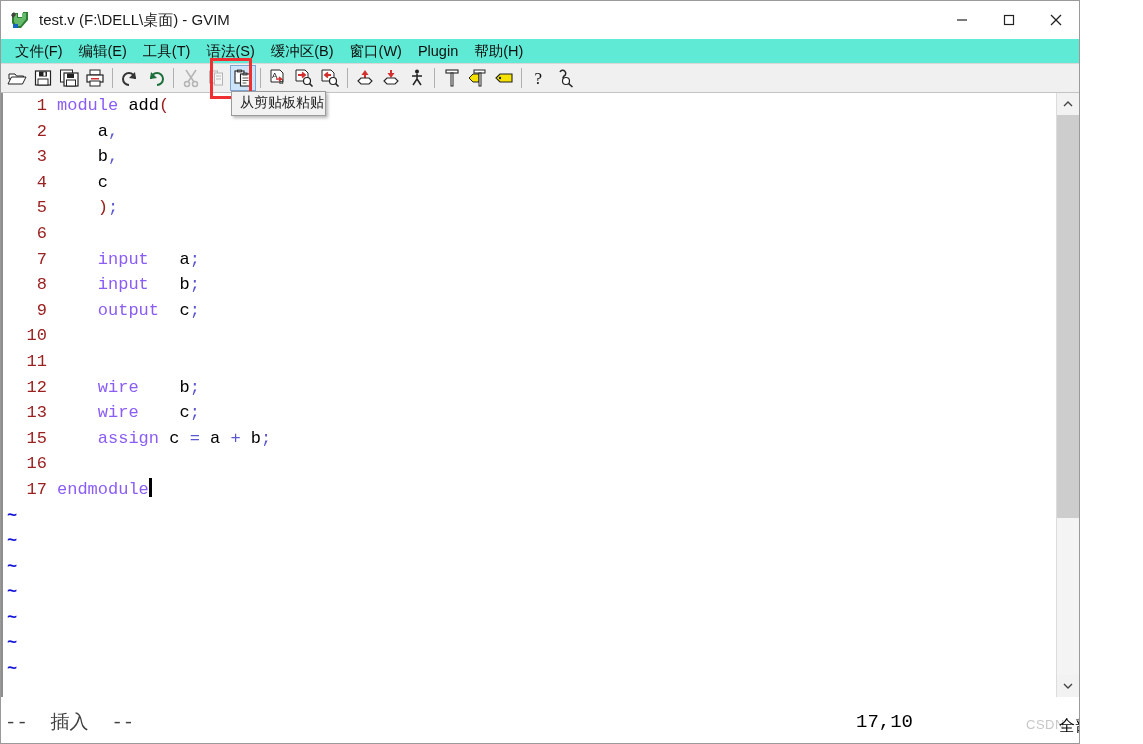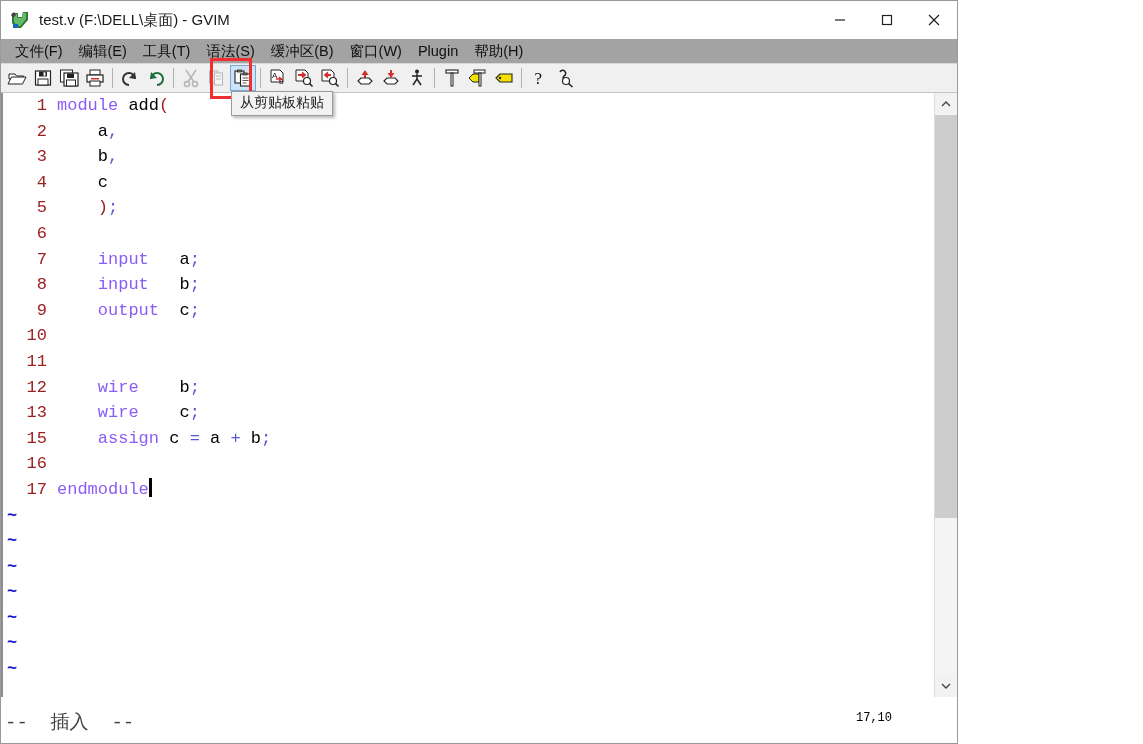--- a/index.html
+++ b/index.html
@@ -5,21 +5,21 @@
   html, body {
     margin: 0;
     padding: 0;
     background: #ffffff;
   }
   body {
     font-family: "Liberation Sans", sans-serif;
   }
   #app {
     position: relative;
-    width: 958px;
+    width: 1080px;
     height: 744px;
     background: #ffffff;
     border: 1px solid #9a9a9a;
     box-sizing: border-box;
     overflow: hidden;
   }
 
   
   .titlebar {
     position: absolute;
@@ -58,21 +58,21 @@
     justify-content: center;
   }
   .win-btn svg { display: block; }
 
   
   .menubar {
     position: absolute;
     left: 0; top: 38px;
     width: 100%;
     height: 24px;
-    background: #a3a3a3;
+    background: #5eead4;
     display: flex;
     align-items: center;
     padding-left: 6px;
     box-sizing: border-box;
   }
   .menu-item {
     font-size: 14.5px;
     color: #101010;
     padding: 2px 8px;
     white-space: nowrap;
@@ -129,21 +129,21 @@
   }
 
   
   .tooltip {
     position: absolute;
     left: 230px;
     top: 90px;
     background: #f2f2f2;
     border: 1px solid #9b9b9b;
     box-shadow: 2px 2px 3px rgba(0,0,0,0.28);
-    padding: 2px 8px 3px 8px;
+    padding: 2px 1px 3px 8px;
     font-size: 14px;
     color: #222;
     font-family: "Liberation Sans", sans-serif;
     z-index: 50;
     white-space: nowrap;
   }
 
   
   .editor {
     position: absolute;
@@ -249,21 +249,21 @@
     top: 12px;
     font-size: 19px;
     color: #404040;
     font-family: "Liberation Mono", monospace;
     white-space: pre;
   }
   .status-pos {
     position: absolute;
     left: 855px;
     top: 14px;
-    font-size: 12px;
+    font-size: 19px;
     color: #000000;
     font-family: "Liberation Mono", monospace;
   }
   .watermark {
     position: absolute;
     left: 1010px;
     top: 716px;
     font-size: 13px;
     color: #c8c8c8;
     letter-spacing: 0.5px;

